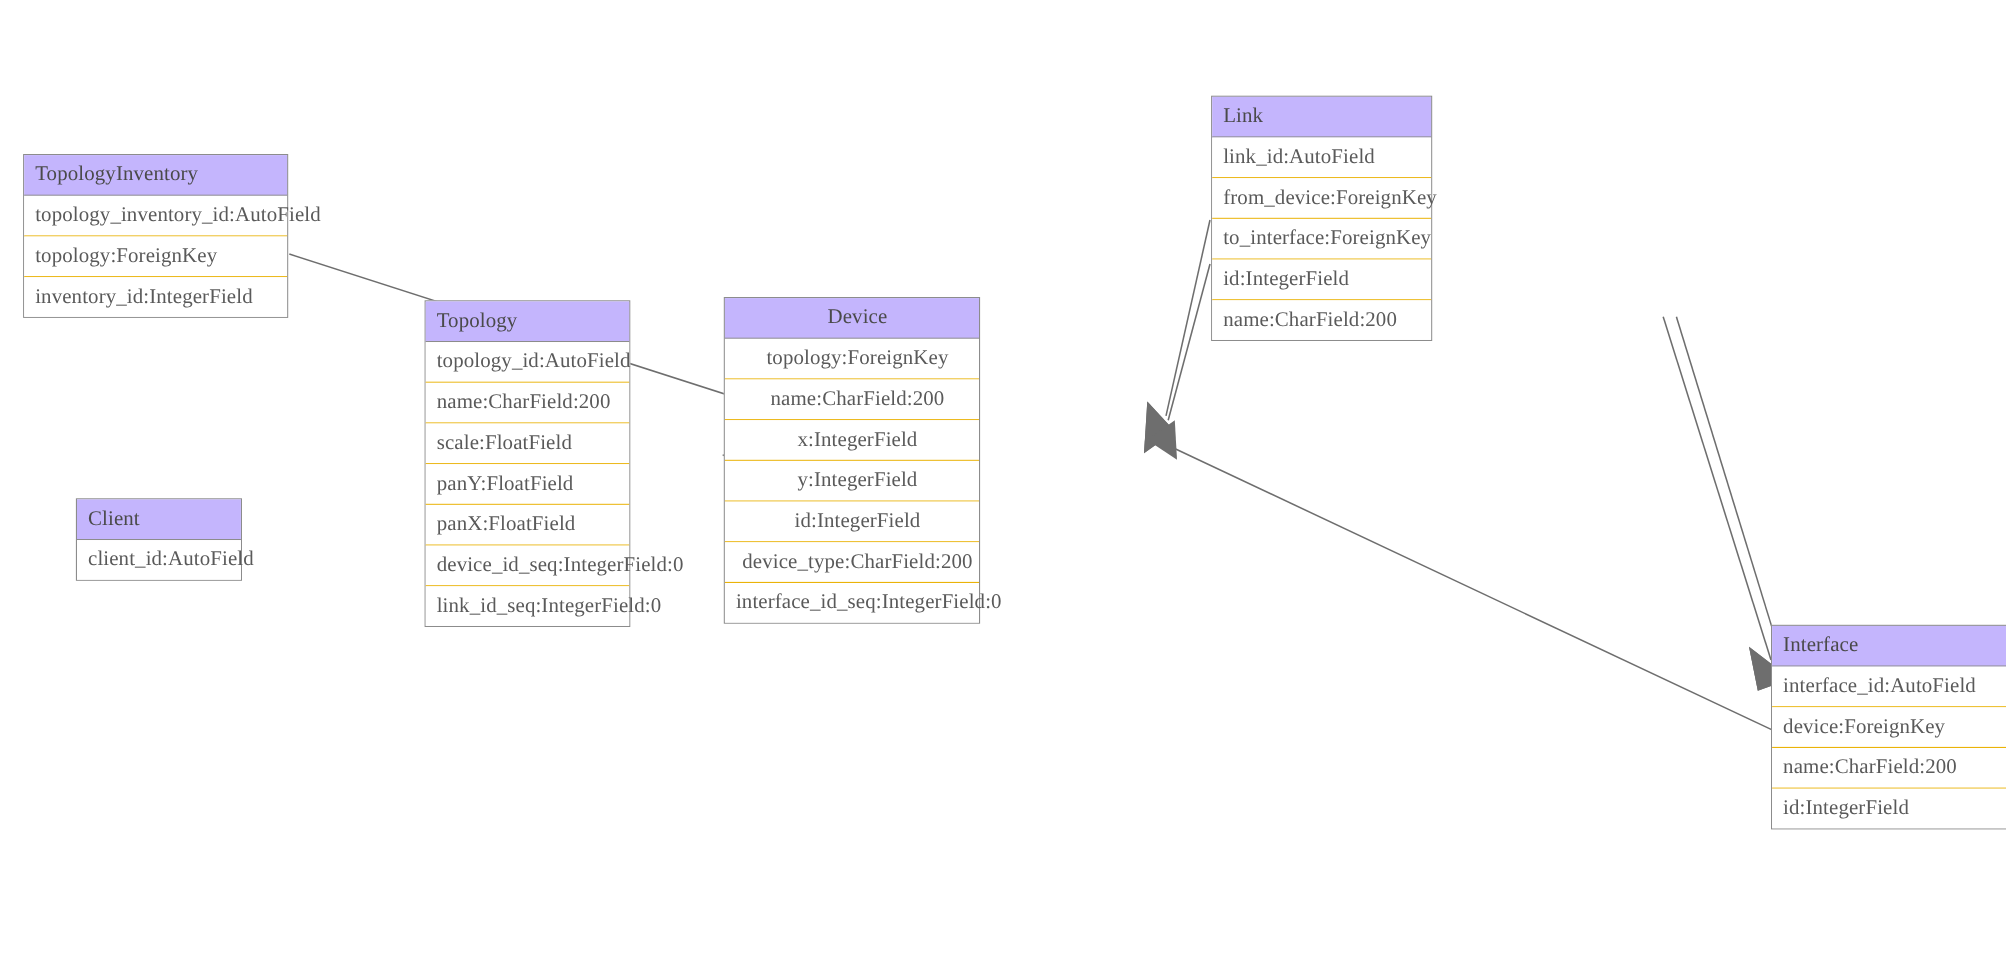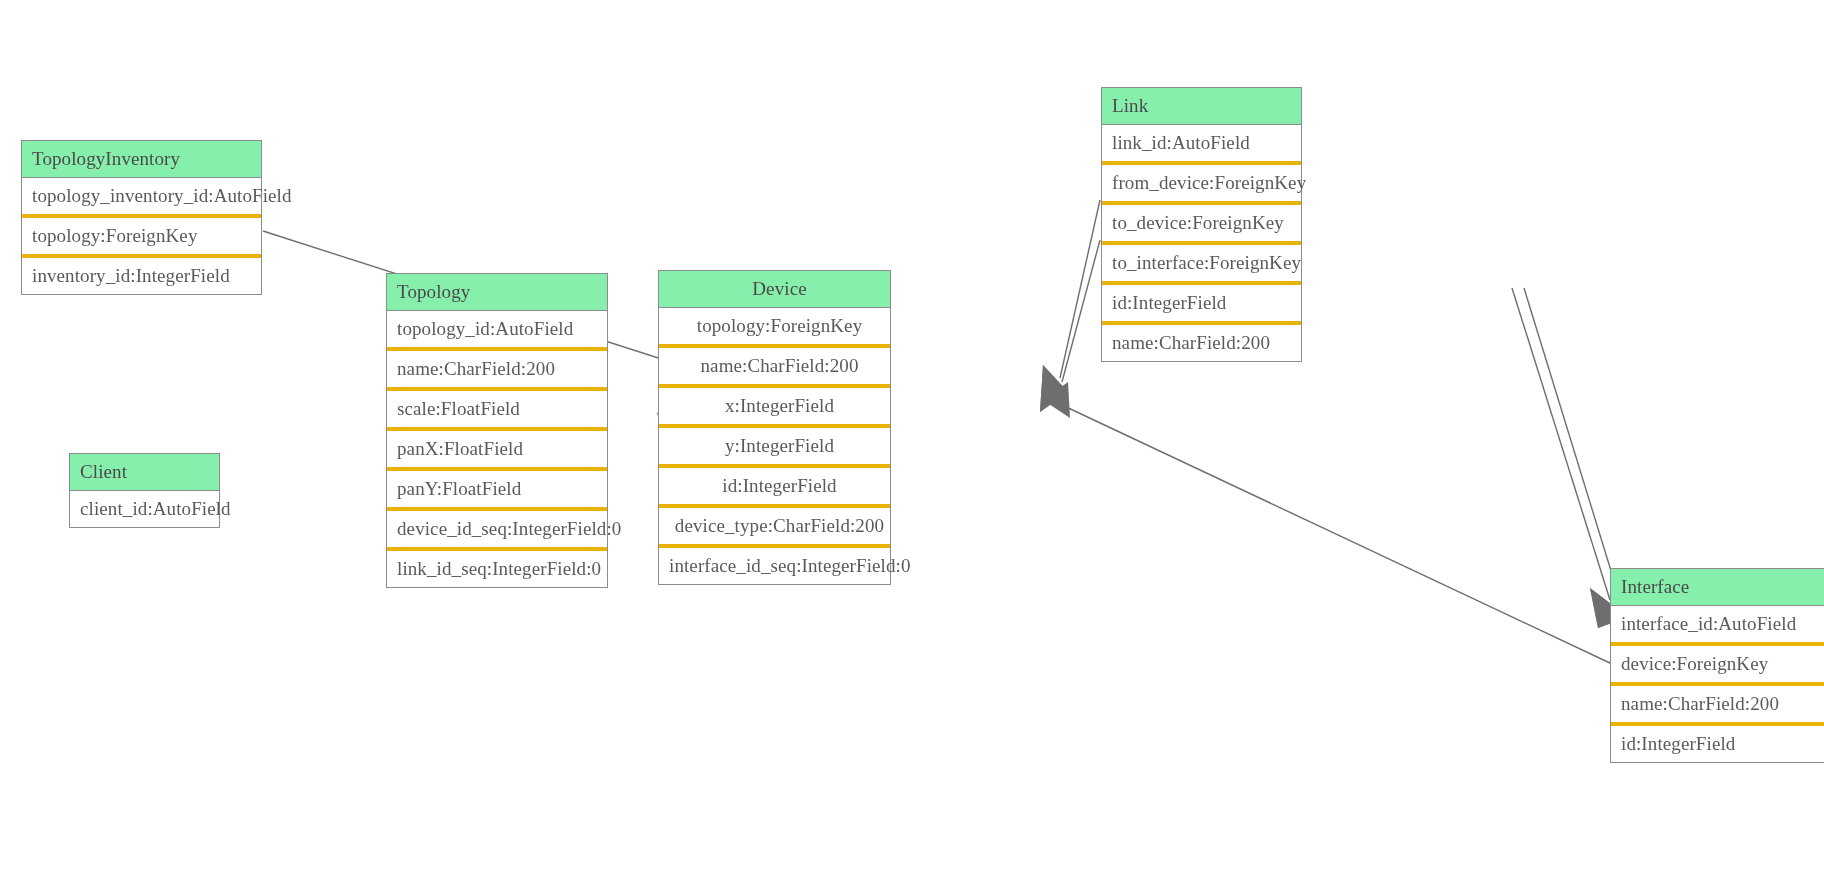--- a/index.html
+++ b/index.html
@@ -28,33 +28,33 @@
     pointer-events: none;
   }
   .entity {
     position: absolute;
     box-sizing: border-box;
     border: 1px solid #8c8c8c;
     background: #ffffff;
   }
   .entity-title {
     box-sizing: border-box;
-    background: #86efac;
+    background: #c4b5fd;
     border-bottom: 1px solid #8c8c8c;
     color: #4a4a4a;
     font-size: 19px;
     line-height: 19px;
     padding: 8px 0 9px 10px;
     white-space: nowrap;
     letter-spacing: 0.1px;
   }
   .entity-field {
     box-sizing: border-box;
     background: #ffffff;
-    border-bottom: 4px solid #eab308;
+    border-bottom: 1px solid #eab308;
     color: #5a5a5a;
     font-size: 19px;
     line-height: 19px;
     padding: 8px 0 9px 10px;
     white-space: nowrap;
     letter-spacing: 0.1px;
   }
   .entity-field:last-child {
     border-bottom: none;
   }
@@ -108,47 +108,46 @@
     <div class="entity-field">topology_inventory_id:AutoField</div>
     <div class="entity-field">topology:ForeignKey</div>
     <div class="entity-field">inventory_id:IntegerField</div>
   </div>
 
   <div class="entity" style="left:69px; top:453px; width:151px;">
     <div class="entity-title">Client</div>
     <div class="entity-field">client_id:AutoField</div>
   </div>
 
-  <div class="entity" style="left:386px; top:273px; width:222px;">
+  <div class="entity" style="left:386px; top:273px; width:187px;">
     <div class="entity-title">Topology</div>
     <div class="entity-field">topology_id:AutoField</div>
     <div class="entity-field">name:CharField:200</div>
     <div class="entity-field">scale:FloatField</div>
+    <div class="entity-field">panY:FloatField</div>
     <div class="entity-field">panX:FloatField</div>
-    <div class="entity-field">panY:FloatField</div>
     <div class="entity-field">device_id_seq:IntegerField:0</div>
     <div class="entity-field">link_id_seq:IntegerField:0</div>
   </div>
 
   <div class="entity" style="left:658px; top:270px; width:233px;text-align:center;">
     <div class="entity-title">Device</div>
     <div class="entity-field">topology:ForeignKey</div>
     <div class="entity-field">name:CharField:200</div>
     <div class="entity-field">x:IntegerField</div>
     <div class="entity-field">y:IntegerField</div>
     <div class="entity-field">id:IntegerField</div>
     <div class="entity-field">device_type:CharField:200</div>
     <div class="entity-field">interface_id_seq:IntegerField:0</div>
   </div>
 
   <div class="entity" style="left:1101px; top:87px; width:201px;">
     <div class="entity-title">Link</div>
     <div class="entity-field">link_id:AutoField</div>
     <div class="entity-field">from_device:ForeignKey</div>
-    <div class="entity-field">to_device:ForeignKey</div>
     <div class="entity-field">to_interface:ForeignKey</div>
     <div class="entity-field">id:IntegerField</div>
     <div class="entity-field">name:CharField:200</div>
   </div>
 
   <div class="entity" style="left:1610px; top:568px; width:232px;">
     <div class="entity-title">Interface</div>
     <div class="entity-field">interface_id:AutoField</div>
     <div class="entity-field">device:ForeignKey</div>
     <div class="entity-field">name:CharField:200</div>

